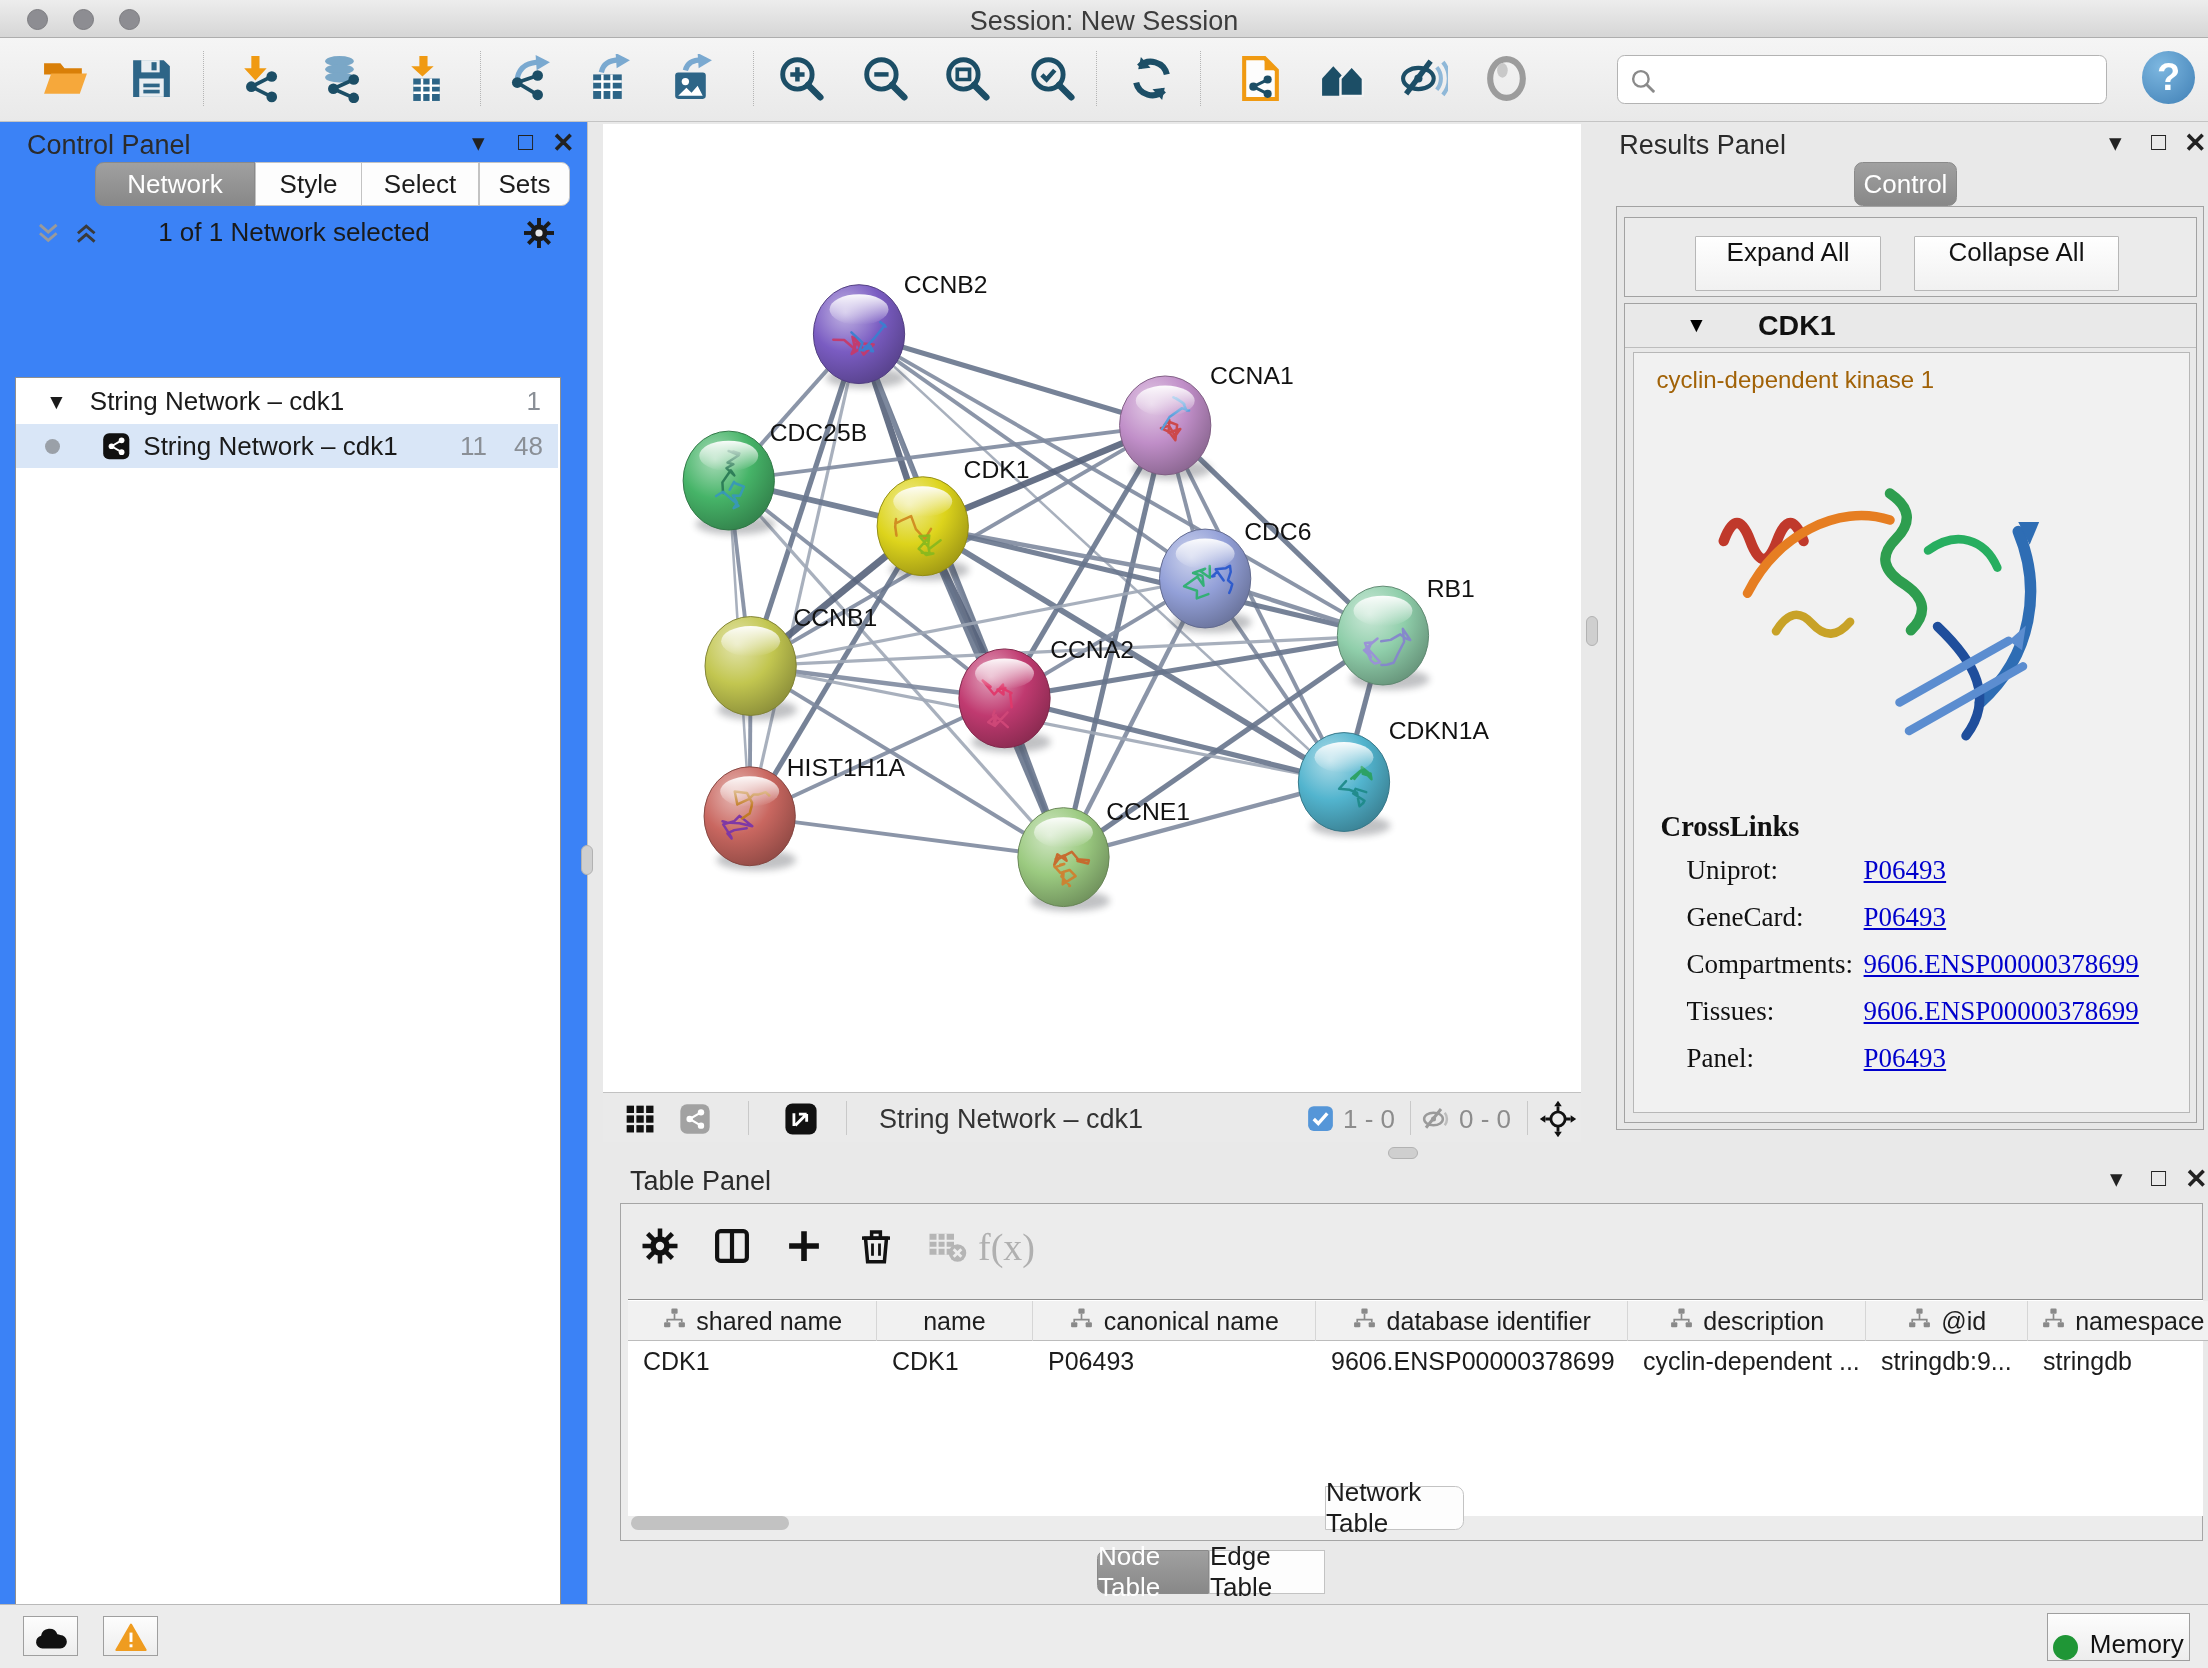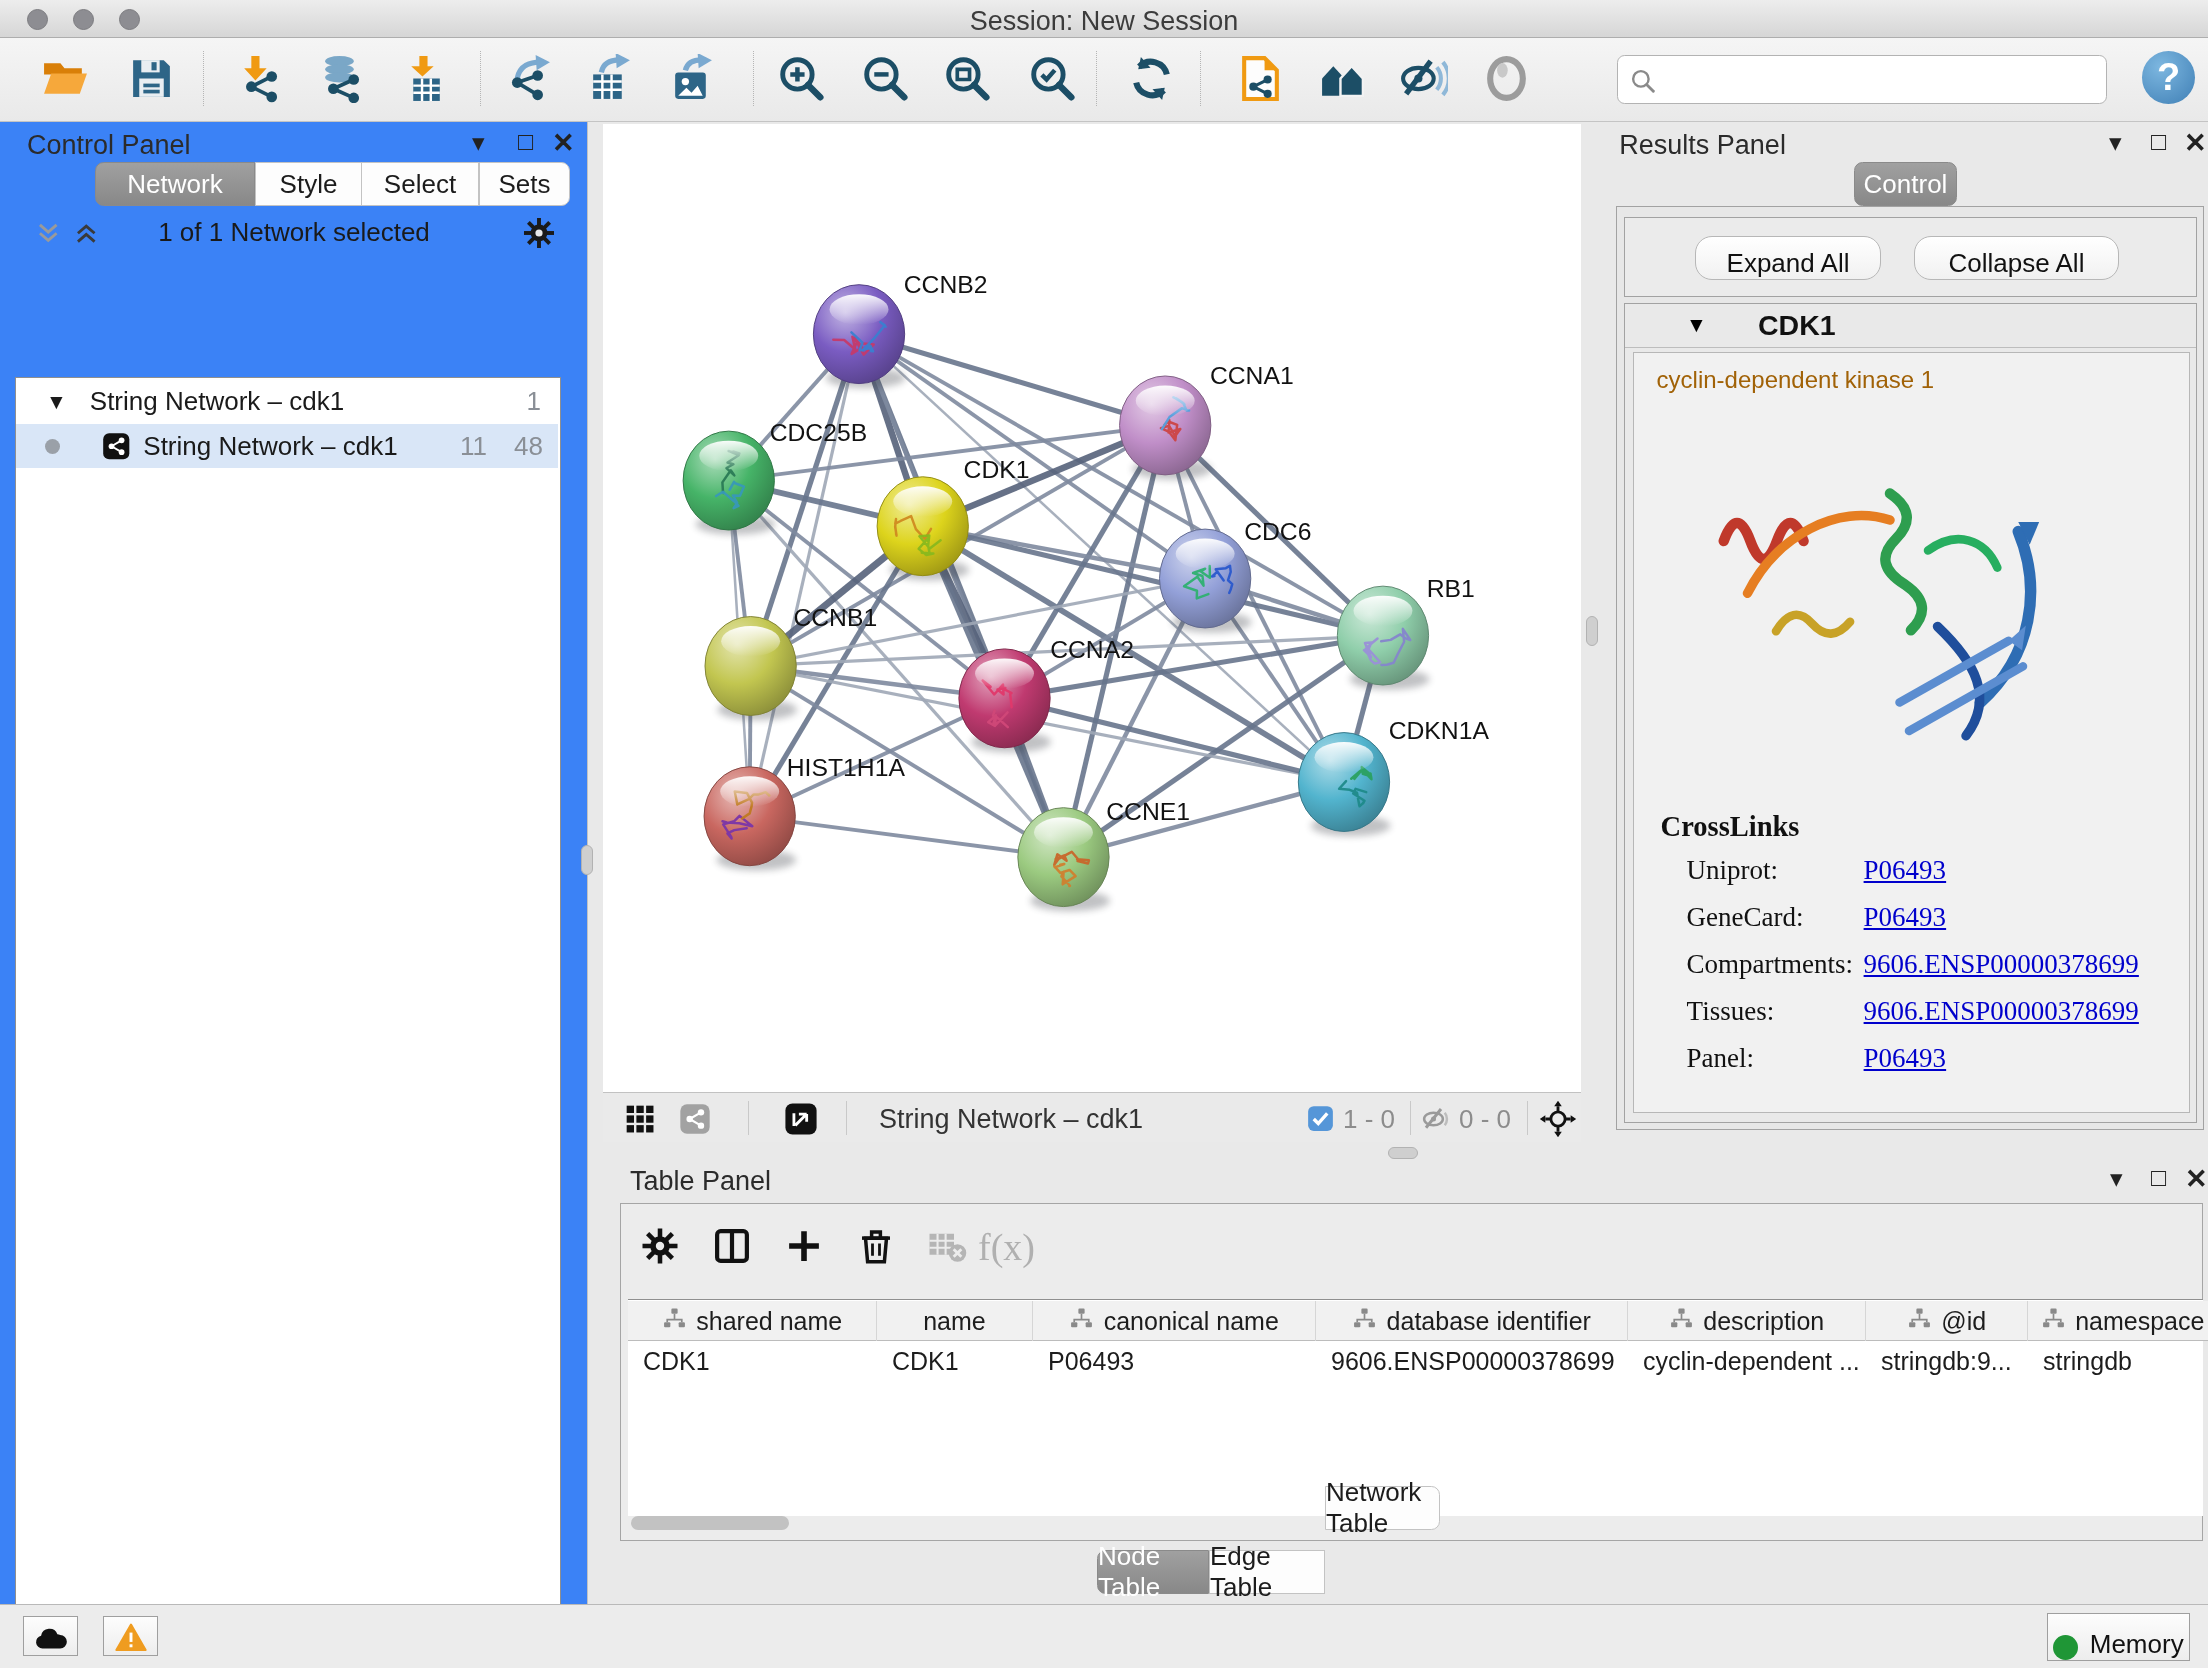--- a/index.html
+++ b/index.html
@@ -33,21 +33,21 @@
   .treebox{position:absolute;left:15px;top:255px;width:546px;height:1320px;background:#fff;border:1.9px solid #8f8f8f}
   .trow{position:absolute;left:0;width:542px;height:44px;font-size:26px;color:#1a1a1a;display:flex;align-items:center}
   .count{color:#8a8f96}
   
   .canvas{position:absolute;left:603px;top:124px;width:978px;height:968px;background:#fff}
   .cfooter{position:absolute;left:603px;top:1092px;width:978px;height:50px;background:#eaeaea;border-top:1px solid #c2c2c2}
   .vsep{position:absolute;top:7.6px;height:34px;border-left:1px solid #c9c9c9}
   .knob{position:absolute;background:#cfcfcf;border:1px solid #b2b2b2;border-radius:7.6px}
   
   .rbox{position:absolute;border:1px solid #a2a2a2;background:#e7e7e7}
-  .btn{position:absolute;height:44px;background:linear-gradient(#fff,#f1f1f1);border:1px solid #b7b7b7;border-radius:17px;font-size:26px;color:#111;display:flex;align-items:flex-end;justify-content:center;cursor:pointer}
+  .btn{position:absolute;height:55px;background:linear-gradient(#fff,#f1f1f1);border:1px solid #b7b7b7;border-radius:1px;font-size:26px;color:#111;display:flex;align-items:flex-start;justify-content:center;cursor:pointer}
   .serif{font-family:"Liberation Serif",serif}
   .cl-row{display:flex;margin-bottom:16px}
   .cl-label{width:177px;font-size:27px;color:#111}
   .cl-value{font-size:27px;color:#0000cc;text-decoration:underline;cursor:pointer}
   
   .tpbox{position:absolute;left:620px;top:1203px;width:1583px;height:338px;background:#ececec;border:1px solid #a5a5a5}
   .ttbtn{position:absolute;top:1221px;width:55px;height:53px;background:none;border:none;display:flex;align-items:center;justify-content:center;cursor:pointer}
   .ttbtn svg{width:42px;height:42px}
   .tablebg{position:absolute;left:628px;top:1299px;width:1575px;height:217px;background:#fff;border-top:1.9px solid #8f8f8f}
   .thead{position:absolute;left:628px;top:1301px;height:40px;display:flex;background:#f1f1f1;border-bottom:1px solid #bcbcbc}
@@ -760,21 +760,21 @@
       <div class="td" style="width: 190px;">stringdb</div>
     </div>
   <div class="abs" style="left:631px;top:1516px;width:158px;height:14.3px;background:#c2c2c2;border-radius:7.6px"></div>
 
   <div class="tab first active" style="left:1097px;top:1550px;width:112px">
       <span>Node Table</span>
     </div>
   <div class="tab" style="left:1209px;top:1550px;width:116px">
       <span>Edge Table</span>
     </div>
-  <div class="tab last" style="left:1325px;top:1486px;width:115px">
+  <div class="tab last" style="left:1325px;top:1486px;width:139px">
       <span>Network Table</span>
     </div>
 
   <div class="statusbar">
     <button class="sbtn" style="left:23px">
         <span><svg width="34" height="27" viewBox="0 0 24 16">
             <path d="M6 15a4.5 4.5 0 0 1-1-8.9A6 6 0 0 1 16.5 5a4 4 0 0 1 2 0.6A3.8 3.8 0 0 1 18.5 15z" fill="#111"></path>
           </svg></span>
       </button>
     <button class="sbtn" style="left:103px">

